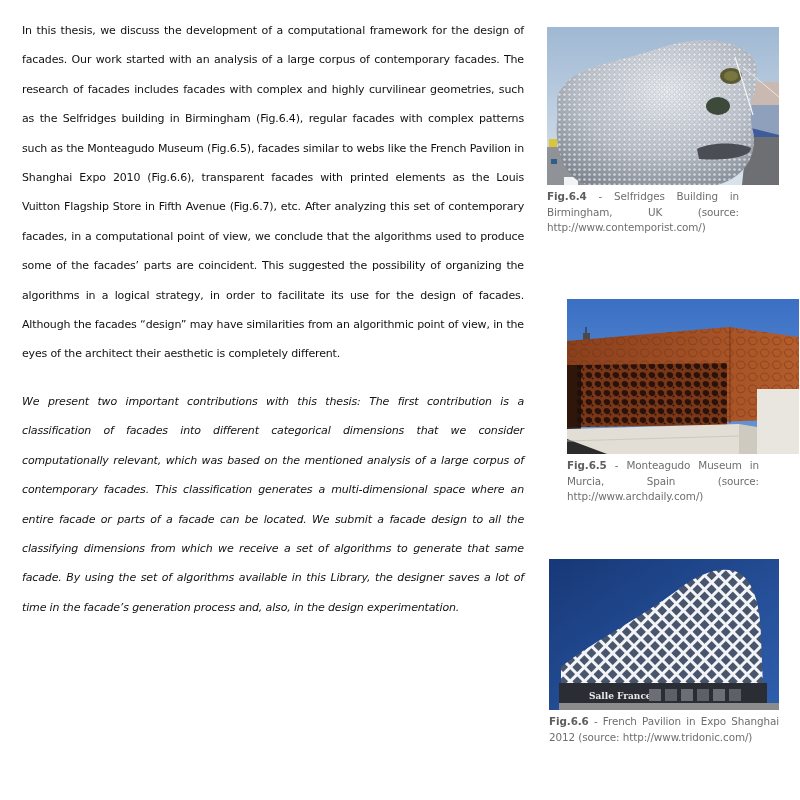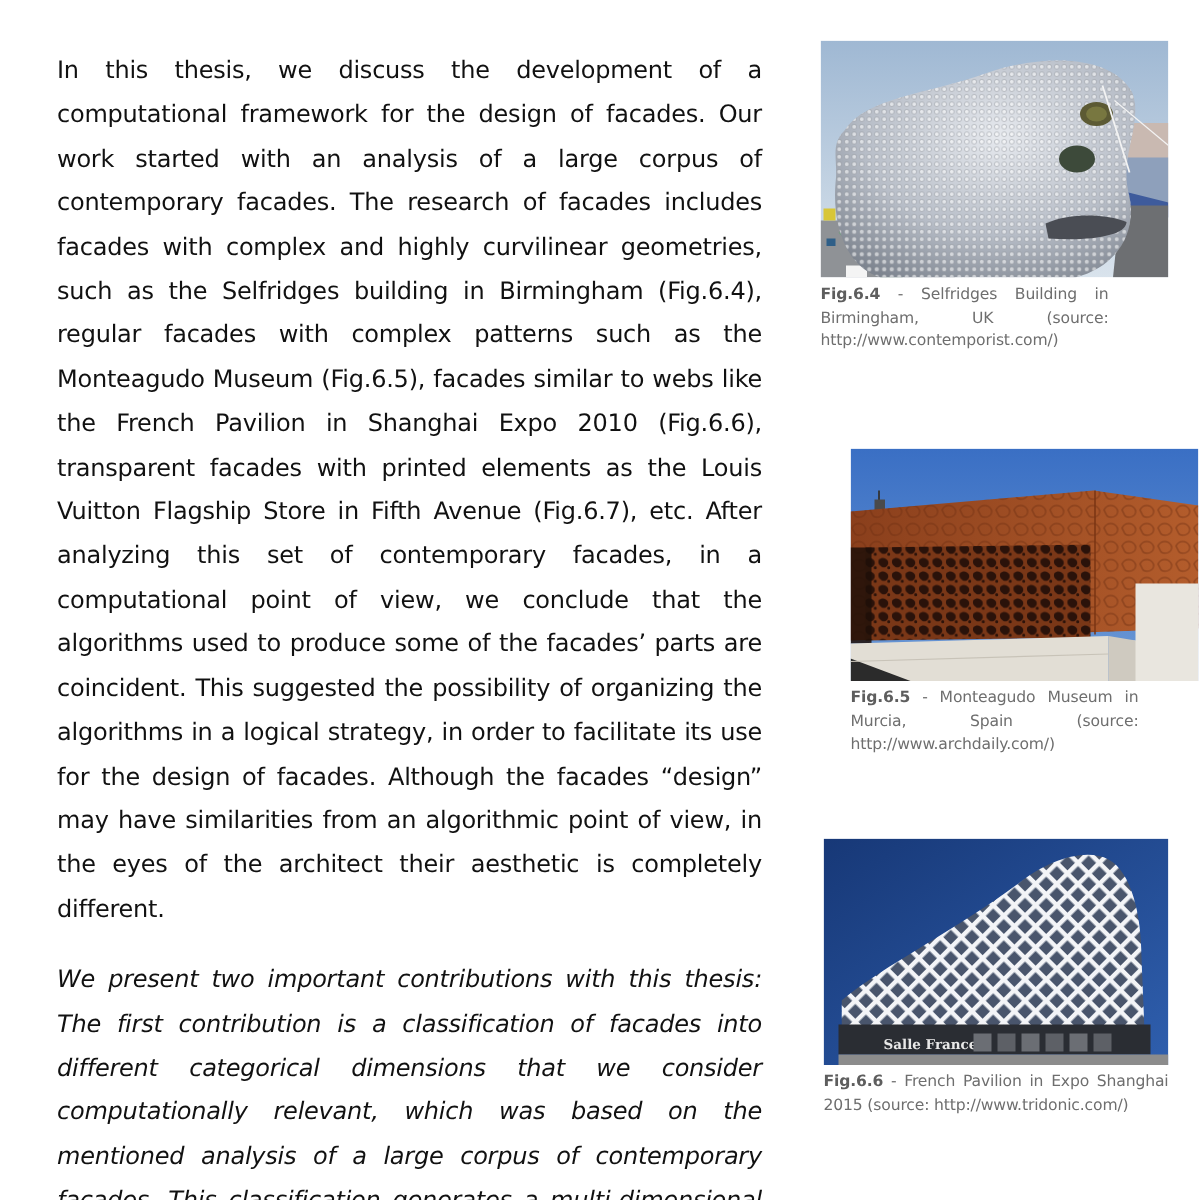--- a/index.html
+++ b/index.html
@@ -15,22 +15,22 @@
       font-family: "DejaVu Sans", "Liberation Sans", sans-serif;
       color: #111111;
     }
     .main-text {
       position: absolute;
       left: 22px;
       top: 16px;
       width: 502px;
     }
     .para {
-      margin: 16px;
-      font-size: 16px;
+      margin: 0;
+      font-size: 11px;
       line-height: 29.4px;
       text-align: justify;
       letter-spacing: -0.15px;
       word-spacing: 0px;
     }
     .para + .para {
       margin-top: 18px;
       font-style: italic;
     }
     .figure {
@@ -197,15 +197,15 @@
       <text x="40" y="140" font-family="DejaVu Serif, serif" font-size="9" fill="#e8e8e8" font-weight="bold">Salle France</text>
       <rect x="100" y="130" width="12" height="12" fill="#6b6e74"></rect>
       <rect x="116" y="130" width="12" height="12" fill="#5d6066"></rect>
       <rect x="132" y="130" width="12" height="12" fill="#6b6e74"></rect>
       <rect x="148" y="130" width="12" height="12" fill="#5d6066"></rect>
       <rect x="164" y="130" width="12" height="12" fill="#6b6e74"></rect>
       <rect x="180" y="130" width="12" height="12" fill="#5d6066"></rect>
     </svg>
   </div>
   <div class="caption">
-    <span class="fig-num">Fig.6.6</span><span> - </span><span>French Pavilion in Expo Shanghai 2015 (source: http://www.tridonic.com/)</span>
+    <span class="fig-num">Fig.6.6</span><span> - </span><span>French Pavilion in Expo Shanghai 2012 (source: http://www.tridonic.com/)</span>
   </div>
 </div>
 
 </body></html>

